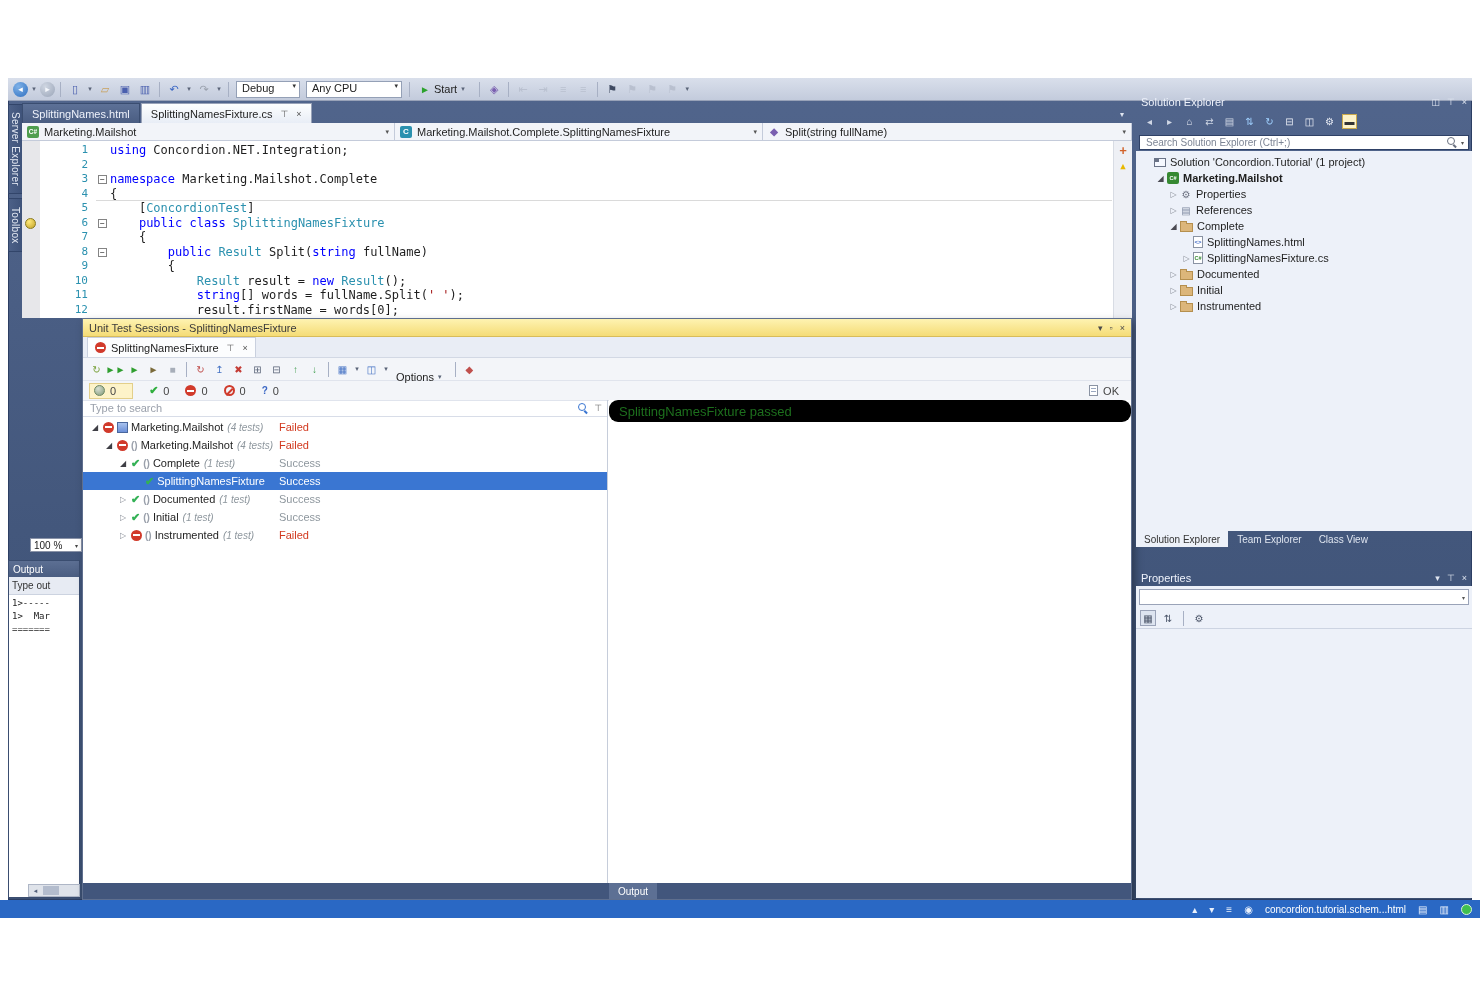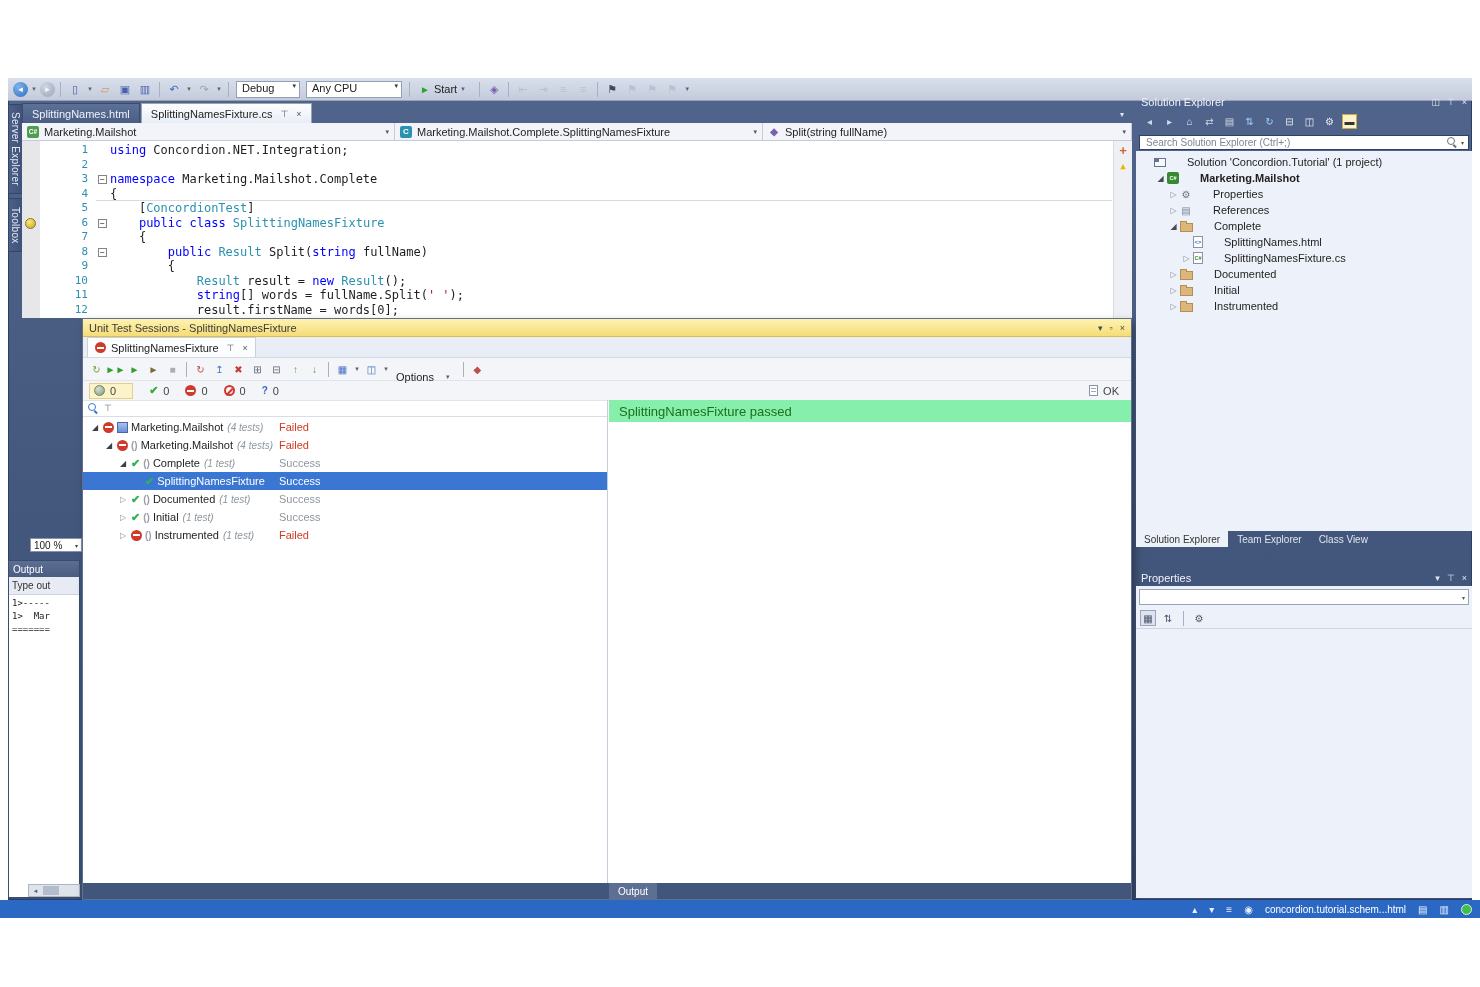--- a/index.html
+++ b/index.html
@@ -96,21 +96,21 @@
   .ut-title{height:17px;background:linear-gradient(#fef3b2,#f5dc76);border-bottom:1px solid #d8bc5a;
     display:flex;align-items:center;font-size:11px;color:#3b3b3b;padding:0 6px;gap:10px;}
   .win-icons{margin-left:auto;display:flex;gap:7px;align-items:center;}
   .wi{font-size:9px;cursor:default;}
   .ut-title .wi{color:#4a4a4a;}
   .ut-tabs{height:21px;background:#e9edf5;border-bottom:1px solid #d2d8e4;display:flex;align-items:flex-end;padding-left:4px;box-sizing:border-box;}
   .ut-tab{height:20px;background:#fcfdfe;border:1px solid #c9d0de;border-bottom:none;display:flex;align-items:center;gap:5px;padding:0 7px;font-size:11px;color:#222;box-sizing:border-box;}
   .ut-tab .tab-glyph{margin-left:3px;}
   .ut-toolbar{height:23px;background:#f3f5f9;border-bottom:1px solid #e0e4ed;display:flex;align-items:center;padding:0 5px;gap:2px;box-sizing:border-box;}
   .ut-ti{width:17px;height:17px;display:inline-flex;align-items:center;justify-content:center;font-size:10px;}
-  .ut-options{display:inline-flex;align-items:center;gap:12px;font-size:11px;color:#222;padding:0 4px;margin-top:15px;}
+  .ut-options{display:inline-flex;align-items:center;gap:4px;font-size:11px;color:#222;padding:0 4px;margin-top:15px;}
   .ut-counters{height:20px;background:#f3f5f9;border-bottom:1px solid #e0e4ed;display:flex;align-items:center;padding:0 6px;font-size:11px;color:#444;box-sizing:border-box;}
   #counter-list{display:flex;align-items:center;gap:16px;}
   .counter{display:inline-flex;align-items:center;gap:5px;}
   .counter.hl{background:#fdf3c9;border:1px solid #e3cf8a;padding:1px 16px 1px 4px;box-sizing:border-box;}
   .ok-wrap{margin-left:auto;display:inline-flex;align-items:center;gap:5px;padding-right:6px;}
   .ok-doc{width:9px;height:11px;background:#fff;border:1px solid #8a93a3;position:relative;box-sizing:border-box;}
   .ok-doc::after{content:"";position:absolute;left:1px;top:2px;right:1px;height:6px;
     background:repeating-linear-gradient(#9aa8c0 0 1px,transparent 1px 3px);}
   .ci-sphere{width:11px;height:11px;border-radius:50%;background:radial-gradient(circle at 35% 30%,#d8e0d2,#82997a);border:1px solid #6d8763;box-sizing:border-box;}
   .icn-fail{width:11px;height:11px;border-radius:50%;background:#d13a2b;position:relative;flex:none;}
@@ -136,40 +136,40 @@
   .tt-exp{width:10px;text-align:center;font-size:8px;color:#3f3f46;flex:none;}
   .tt-exp.closed{color:#8a8f98;}
   .tt-check{color:#33b155;font-size:11px;font-weight:bold;flex:none;}
   .tt-proj{width:11px;height:11px;background:linear-gradient(#a8c2ee,#6b8fd8);border:1px solid #49679e;flex:none;box-sizing:border-box;}
   .tt-ns{color:#9aa0ab;font-size:10px;font-weight:bold;flex:none;}
   .tt-suffix{font-style:italic;color:#8e979e;margin-left:4px;font-size:10px;}
   .tt-status{position:absolute;left:196px;margin-left:0;}
   .tt-status.failed{color:#d2391f;} .tt-status.success{color:#8e979e;}
   .tt-row.selected .tt-status{color:#fff;}
   .ut-right{position:absolute;left:526px;top:0;right:0;height:100%;background:#fff;}
-  .ut-banner{height:22px;background:#86efac;display:flex;align-items:center;padding:0 10px;font-size:13px;color:#1d6f1d;}
+  .ut-banner{height:22px;background:#000000;display:flex;align-items:center;padding:0 10px;font-size:13px;color:#1d6f1d;border-radius:9px;}
   .ut-bottom{position:absolute;left:0;bottom:0;right:0;height:16px;background:#42567c;display:flex;align-items:stretch;}
   .ut-btab{margin-left:526px;background:#5d7094;color:#fff;font-size:10px;display:flex;align-items:center;padding:0 9px;}
 
   
   #solexp{position:absolute;left:1136px;top:93px;width:336px;height:454px;}
   .panel-title{height:17px;display:flex;align-items:center;color:#eef2fb;font-size:11px;padding:0 5px;}
   .panel-title .wi{color:#dfe5f0;}
   .se-toolbar{height:23px;display:flex;align-items:center;gap:5px;padding:0 6px;color:#dfe5f0;font-size:10px;}
   .se-ti{width:15px;height:15px;display:inline-flex;align-items:center;justify-content:center;}
   .se-ti.hl{background:#fdf3c9;border:1px solid #caa94c;color:#333;box-sizing:border-box;}
   .se-search{height:18px;padding:0 3px;display:flex;align-items:center;}
   .se-search-box{flex:1;height:15px;background:#fff;border:1px solid #2f4166;display:flex;align-items:center;padding:0 4px;gap:4px;box-sizing:border-box;}
   .se-search-box input{flex:1;border:none;outline:none;font-size:10px;font-family:"Liberation Sans",sans-serif;color:#333;background:transparent;min-width:0;}
   .se-search-box input::placeholder{color:#7d8595;}
   .se-search-box .caret{font-size:6px;color:#555;}
   .se-body{position:absolute;top:58px;left:0;right:0;bottom:16px;background:#edf1f9;overflow:hidden;}
   #sln-tree{padding-top:3px;}
   .se-row{height:16px;display:flex;align-items:center;font-size:11px;color:#1e1e1e;}
-  .se-row > *{margin-right:21px;}
+  .se-row > *{margin-right:4px;}
   .se-exp{width:11px;text-align:center;font-size:8px;color:#4a4a52;flex:none;margin-right:1px;}
   .se-exp.closed{color:#8a8f98;}
   .se-label.bold{font-weight:bold;}
   .si{flex:none;display:inline-flex;align-items:center;justify-content:center;box-sizing:border-box;}
   .si-solution{width:12px;height:9px;background:#f5f8ff;border:1px solid #6a7387;position:relative;}
   .si-solution::before{content:"";position:absolute;left:0;top:0;width:4px;height:3px;background:#6a7387;}
   .si-csproj{width:12px;height:12px;background:#368932;color:#fff;font-size:5.5px;font-weight:bold;border-radius:2px;}
   .si-props{color:#6b7180;font-size:10px;width:12px;}
   .si-refs{color:#7f8aa0;font-size:10px;width:12px;}
   .si-folder{width:13px;height:9px;background:#dcb67a;border:1px solid #b58f4e;position:relative;margin-top:2px;}
@@ -401,20 +401,21 @@
           </span>
         </span>
       <span class="ok-wrap">
         <span class="ok-doc"></span>
         <span>OK</span>
       </span>
     </div>
     <div class="ut-body">
       <div class="ut-left">
         <div class="ut-search">
+          <input type="text" placeholder="Type to search" style="">
           <span class="mag"></span>
           <span class="pin-glyph">⊤</span>
         </div>
         <div id="utest-tree">
             <div class="tt-row" style="padding-left: 4px;">
               <span class="tt-exp open">◢</span>
               <span class="icn-fail"></span>
               <span class="tt-proj"></span>
               <span class="tt-label">Marketing.Mailshot</span>
               <span class="tt-suffix">(4 tests)</span>

